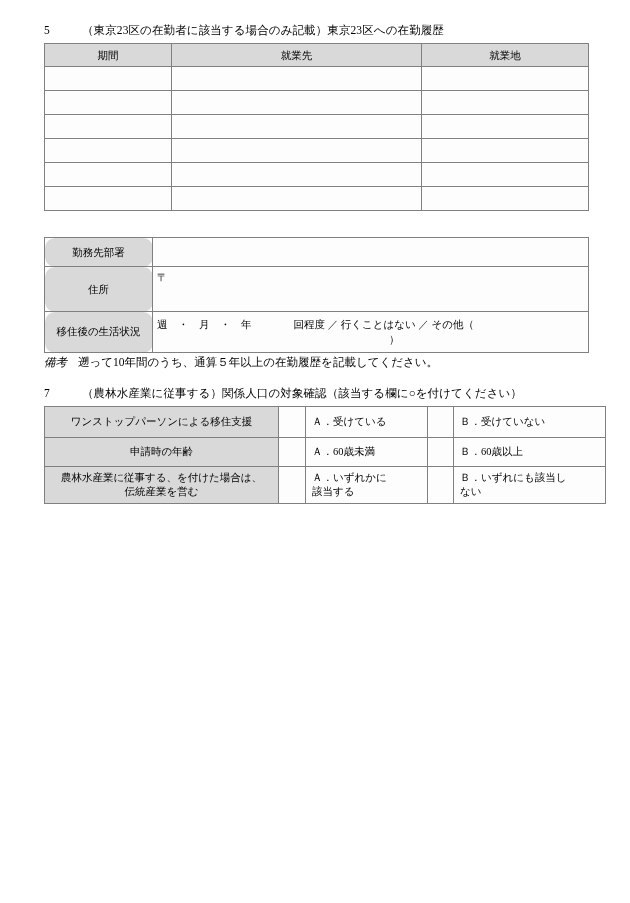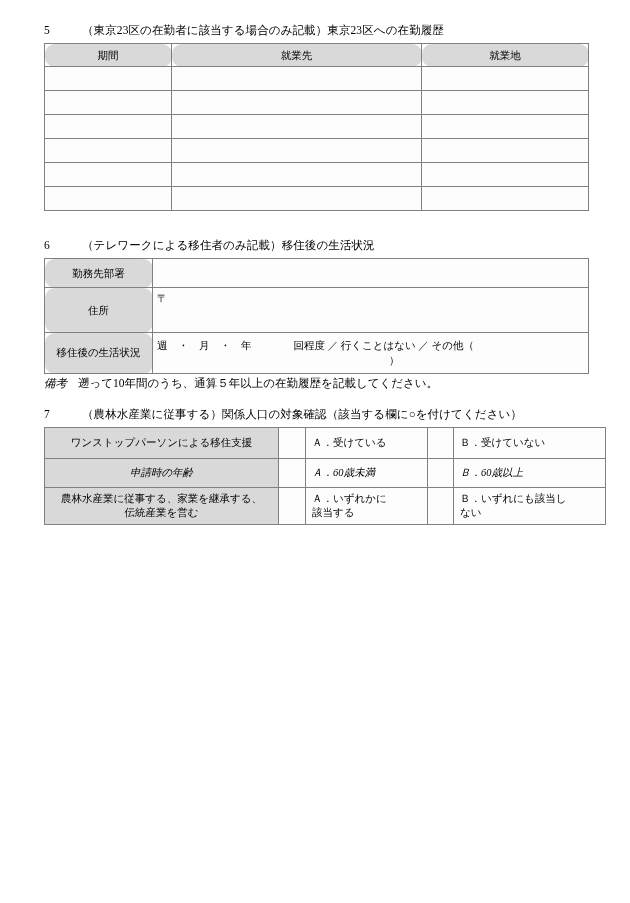--- a/index.html
+++ b/index.html
@@ -48,21 +48,21 @@
   }
   table td, table th {
     border: 1px solid #808080;
     padding: 0 4px;
     font-weight: normal;
     vertical-align: middle;
   }
   .shaded {
     background: #d9d9d9;
   }
-  .center { text-align: center; border-radius: 10px; }
+  .center { text-align: center; }
 
   
   #table-history {
     width: 544px;
     margin-bottom: 0;
   }
   #table-history col.c1 { width: 127px; }
   #table-history col.c2 { width: 250px; }
   #table-history col.c3 { width: 167px; }
   #table-history thead td {
@@ -135,21 +135,21 @@
   #table-relpop td.rp-label {
     text-align: center;
     line-height: 14px;
   }
   #table-relpop td.rp-opt {
     text-align: left;
     line-height: 14px;
     padding-left: 6px;
   }
   #table-relpop tr.rp-row-1 td { height: 30px; }
-  #table-relpop tr.rp-row-2 td { height: 28px; font-style: italic; }
+  #table-relpop tr.rp-row-2 td { height: 28px; }
   #table-relpop tr.rp-row-3 td { height: 36px; vertical-align: middle; }
 
   .gap-lg { height: 26px; }
   .gap-md { height: 14px; }
 </style>
 </head>
 <body>
 
 <div class="page">
 
@@ -199,23 +199,20 @@
       <tr>
         <td></td>
         <td></td>
         <td></td>
       </tr>
     </tbody>
   </table>
 
   <div class="gap-lg"></div>
 
-  <p class="section-head">
-    <span class="num">6</span><span>（テレワークによる移住者のみ記載）移住後の生活状況</span>
-  </p>
 
   <table id="table-telework">
     <colgroup>
       <col class="c1">
         <col class="c2">
     </colgroup>
     <tbody>
       <tr class="row-dept">
         <td class="shaded label">勤務先部署</td>
         <td class="value"></td>
@@ -264,21 +261,21 @@
       </tr>
       <tr class="rp-row-2">
         <td class="shaded rp-label">申請時の年齢</td>
         <td class="center"></td>
         <td class="rp-opt">Ａ．60歳未満</td>
         <td class="center"></td>
         <td class="rp-opt">Ｂ．60歳以上</td>
       </tr>
       <tr class="rp-row-3">
         <td class="shaded rp-label">
-          <span>農林水産業に従事する、家業を継承する、</span><br>
+          <span>農林水産業に従事する、を付けた場合は、</span><br>
           <span>伝統産業を営む</span>
         </td>
         <td class="center"></td>
         <td class="rp-opt">
           <span>Ａ．いずれかに</span><br>
           <span>該当する</span>
         </td>
         <td class="center"></td>
         <td class="rp-opt">
           <span>Ｂ．いずれにも該当し</span><br>

